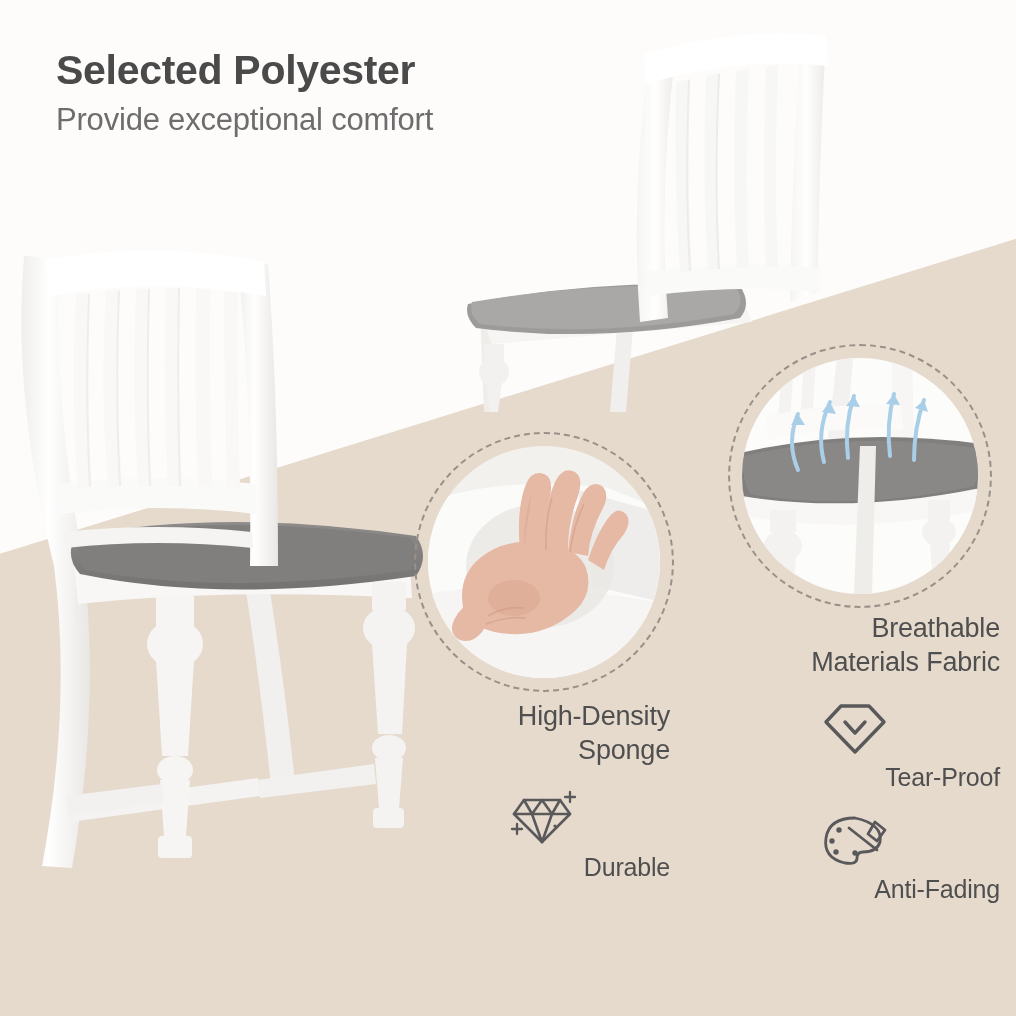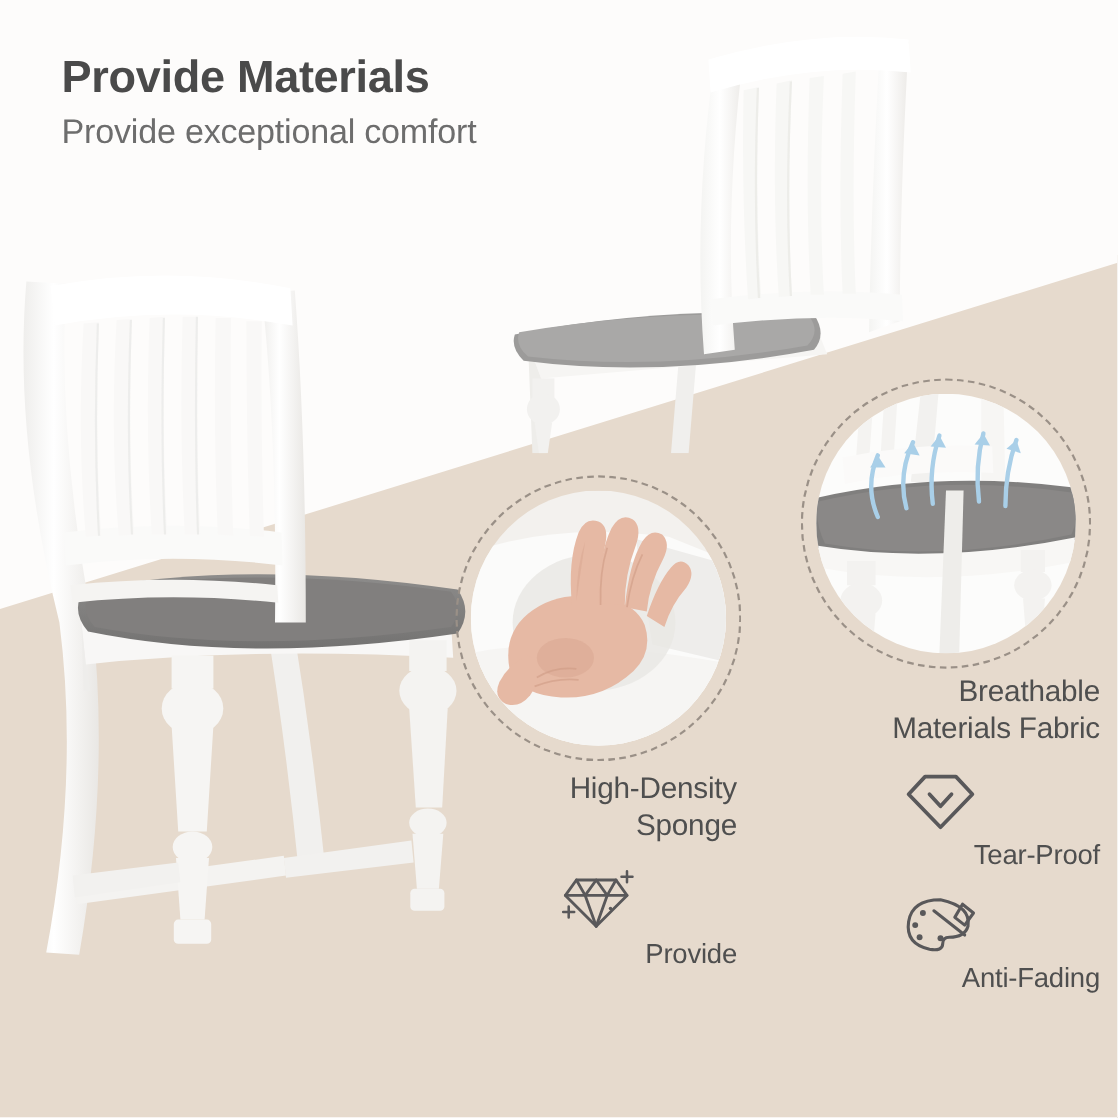--- a/index.html
+++ b/index.html
@@ -280,21 +280,21 @@
           <path d="M16 12 L24 26 L34 54"></path>
           <path d="M52 12 L44 26 L34 54"></path>
           <path d="M24 26 L34 12 L44 26"></path>
         </g>
         <g fill="none" stroke="#59585a" stroke-width="2.3" stroke-linecap="round">
           <path d="M62 4 l0 10 M57 9 l10 0"></path>
           <path d="M9 36 l0 10 M4 41 l10 0"></path>
         </g>
         <circle cx="47" cy="38" r="1.6" fill="#59585a"></circle>
       </svg>
-      <p class="feat-label">Provide</p>
+      <p class="feat-label">Durable</p>
     </div>
   </div>
 
   <div id="col-right" class="feature-col">
     <p class="feat-title">
       <span>Breathable</span><br>
       <span>Materials Fabric</span>
     </p>
 
     <div class="feat-item">
@@ -319,17 +319,17 @@
           <circle cx="13" cy="29" r="2.7"></circle>
           <circle cx="17" cy="40" r="2.7"></circle>
           <circle cx="36" cy="41" r="2.7"></circle>
         </g>
       </svg>
       <p class="feat-label">Anti-Fading</p>
     </div>
   </div>
 
   <div class="head-wrap">
-    <h1 class="title">Provide Materials</h1>
+    <h1 class="title">Selected Polyester</h1>
     <p class="subtitle">Provide exceptional comfort</p>
   </div>
 
 </div>
 
 </body></html>

